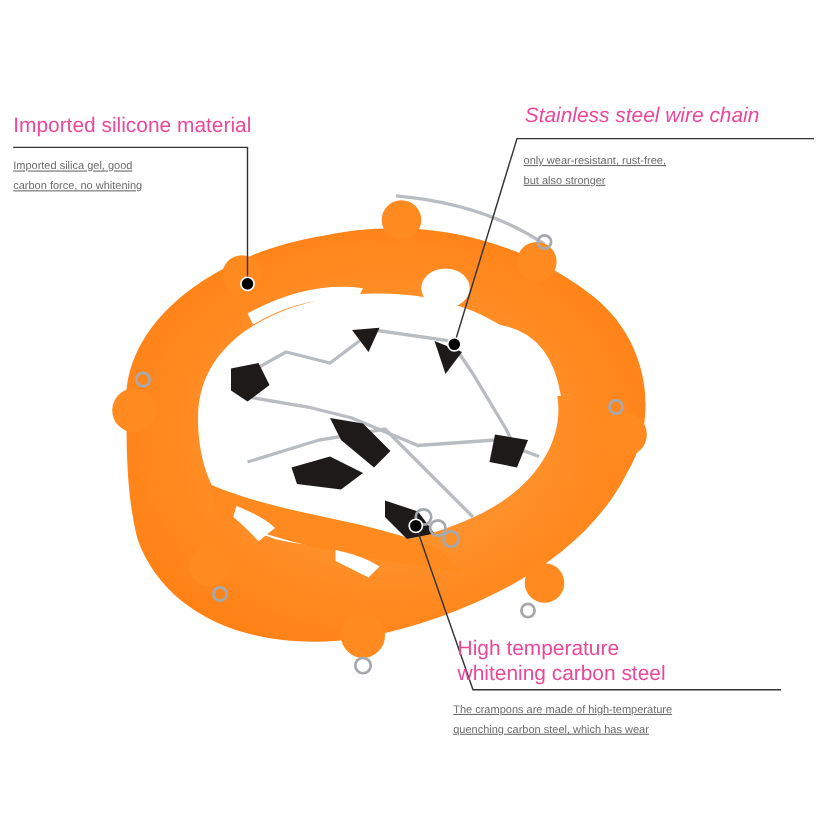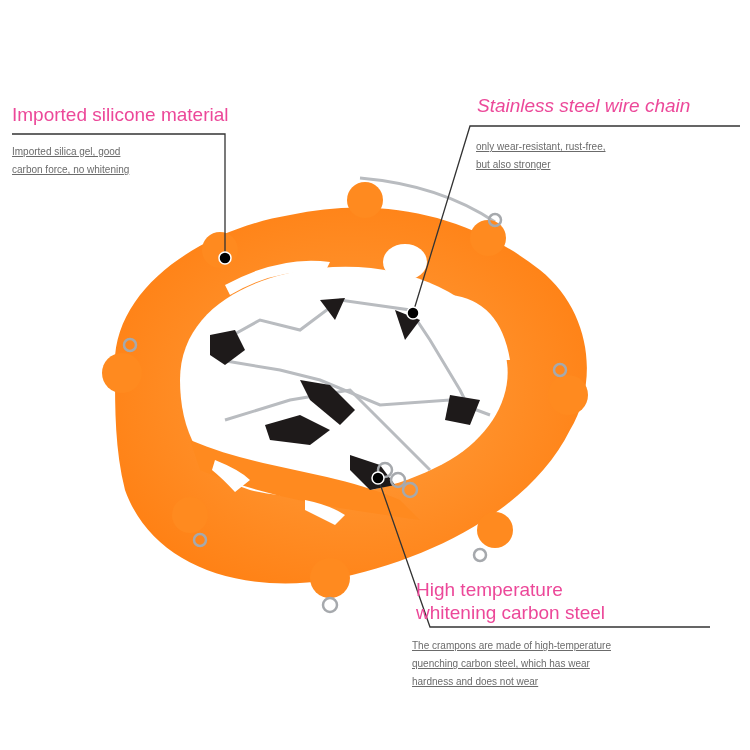--- a/index.html
+++ b/index.html
@@ -91,14 +91,13 @@
   <div>but also stronger</div>
 </div>
 
 <div class="title" style="left:416px; top:578px; line-height:23px;">
   <div>High temperature</div>
   <div>whitening carbon steel</div>
 </div>
 <div class="desc" style="left:412px; top:612px;margin-top:25px;">
   <div>The crampons are made of high-temperature</div>
   <div>quenching carbon steel, which has wear</div>
-  <div>hardness and does not wear</div>
 </div>
 
 </body></html>

